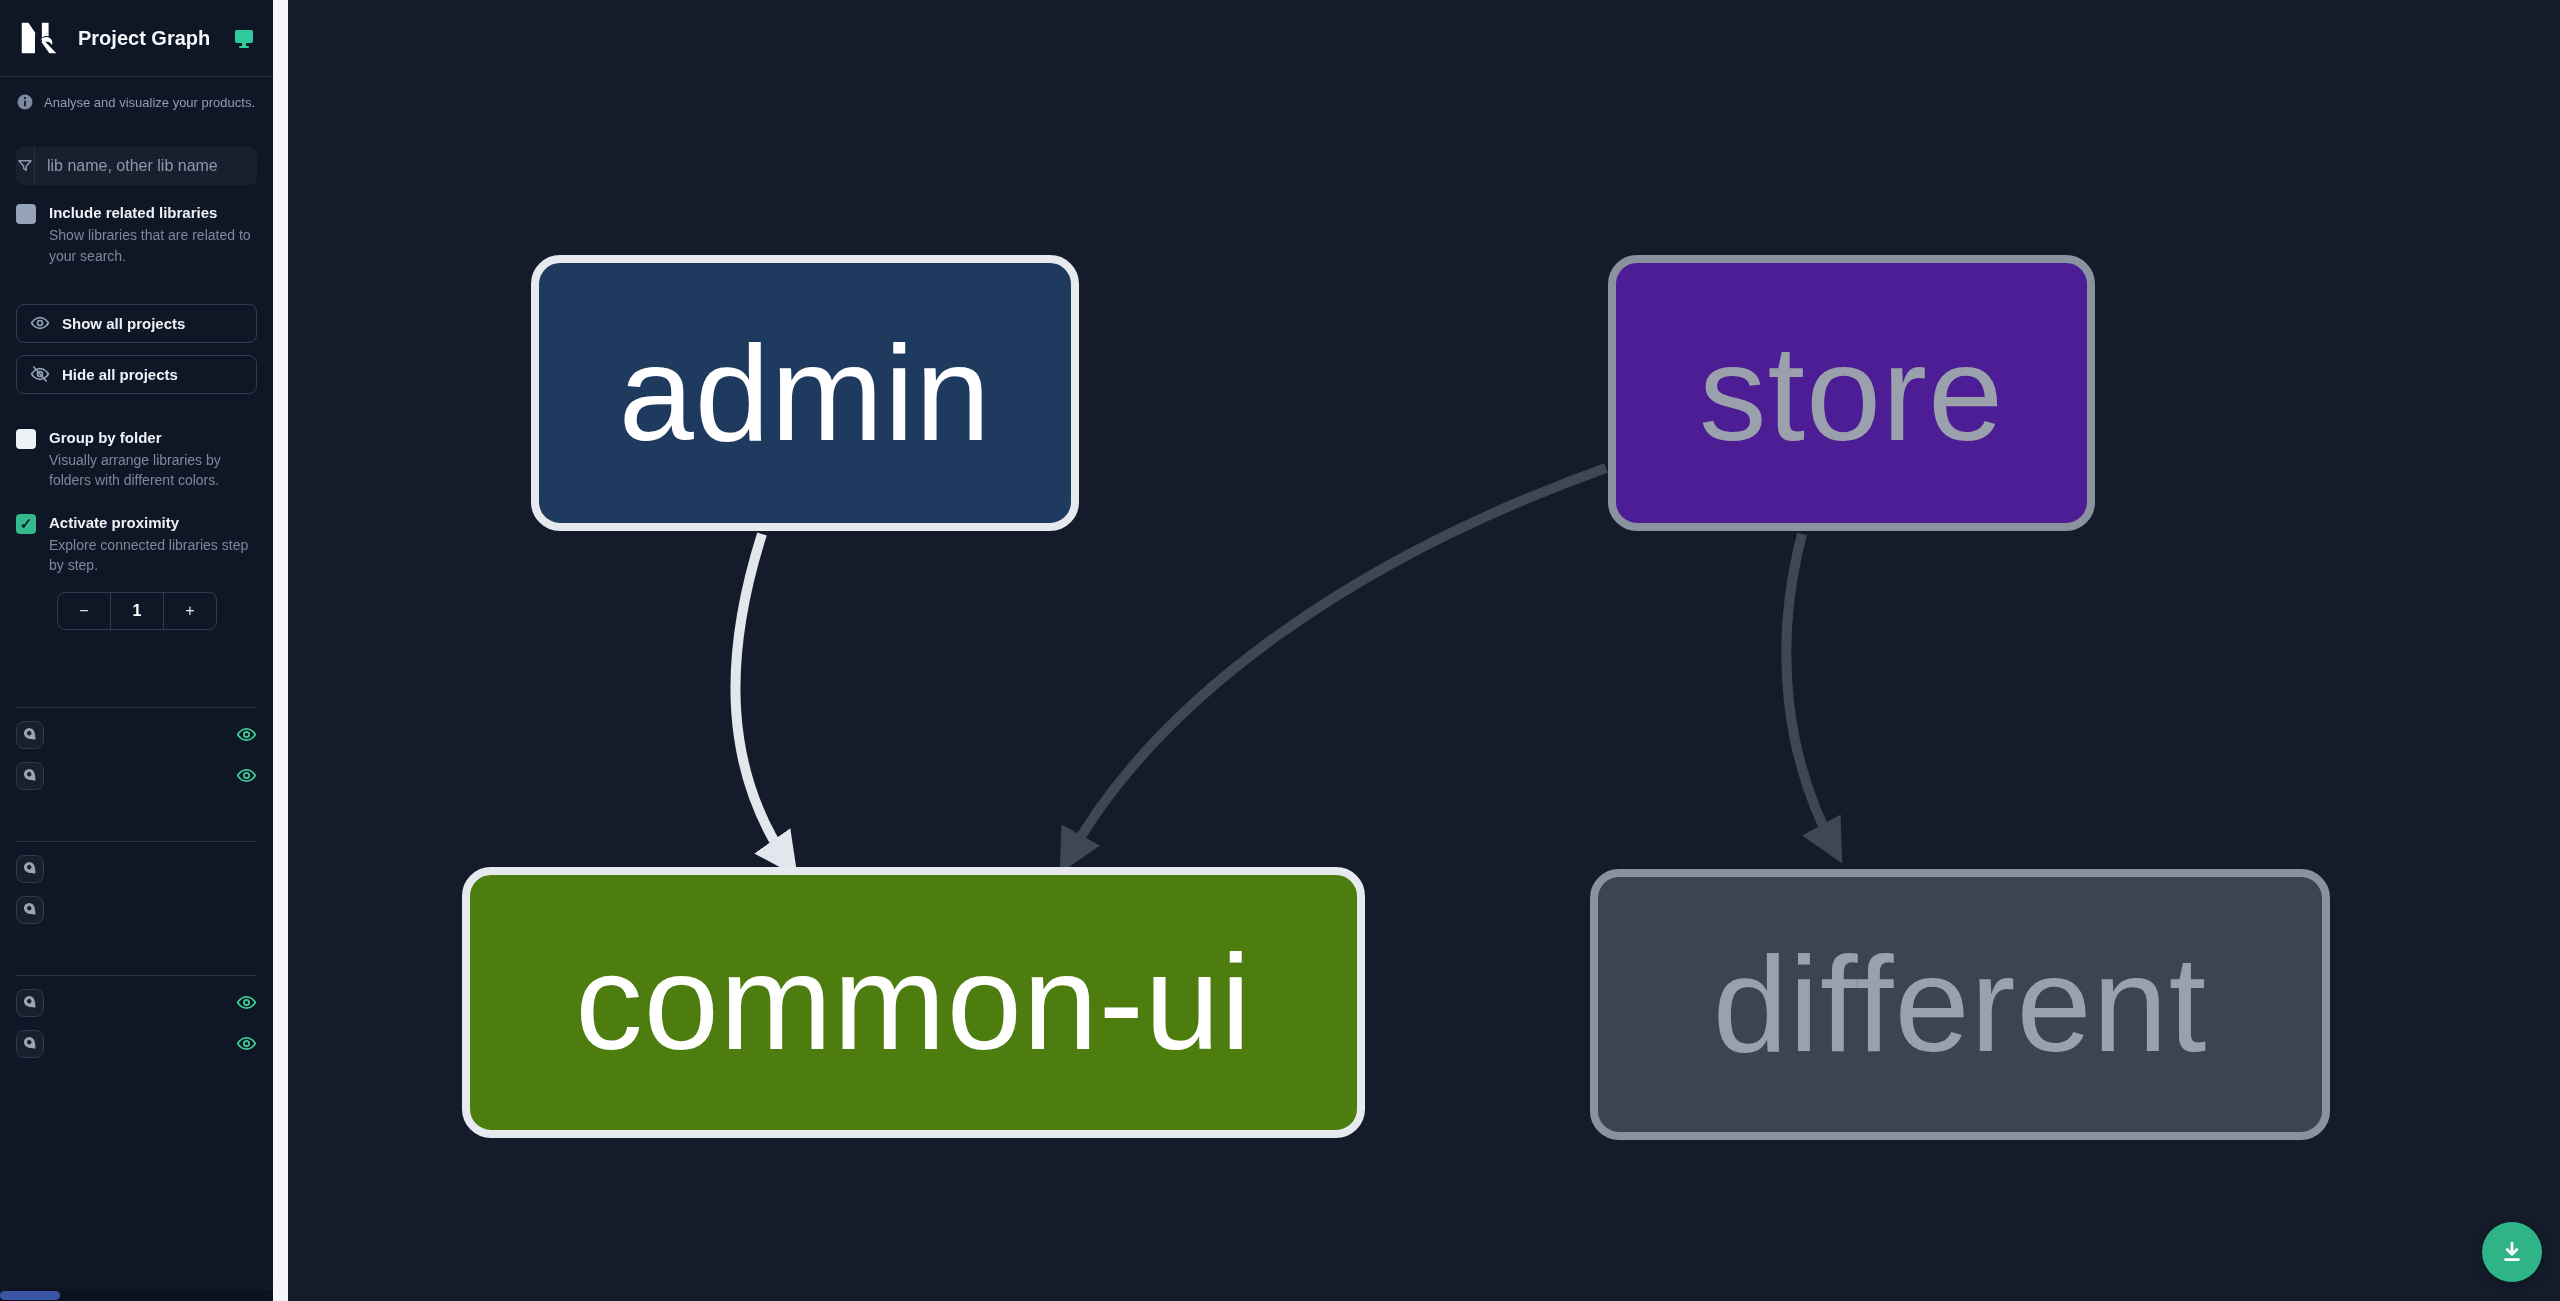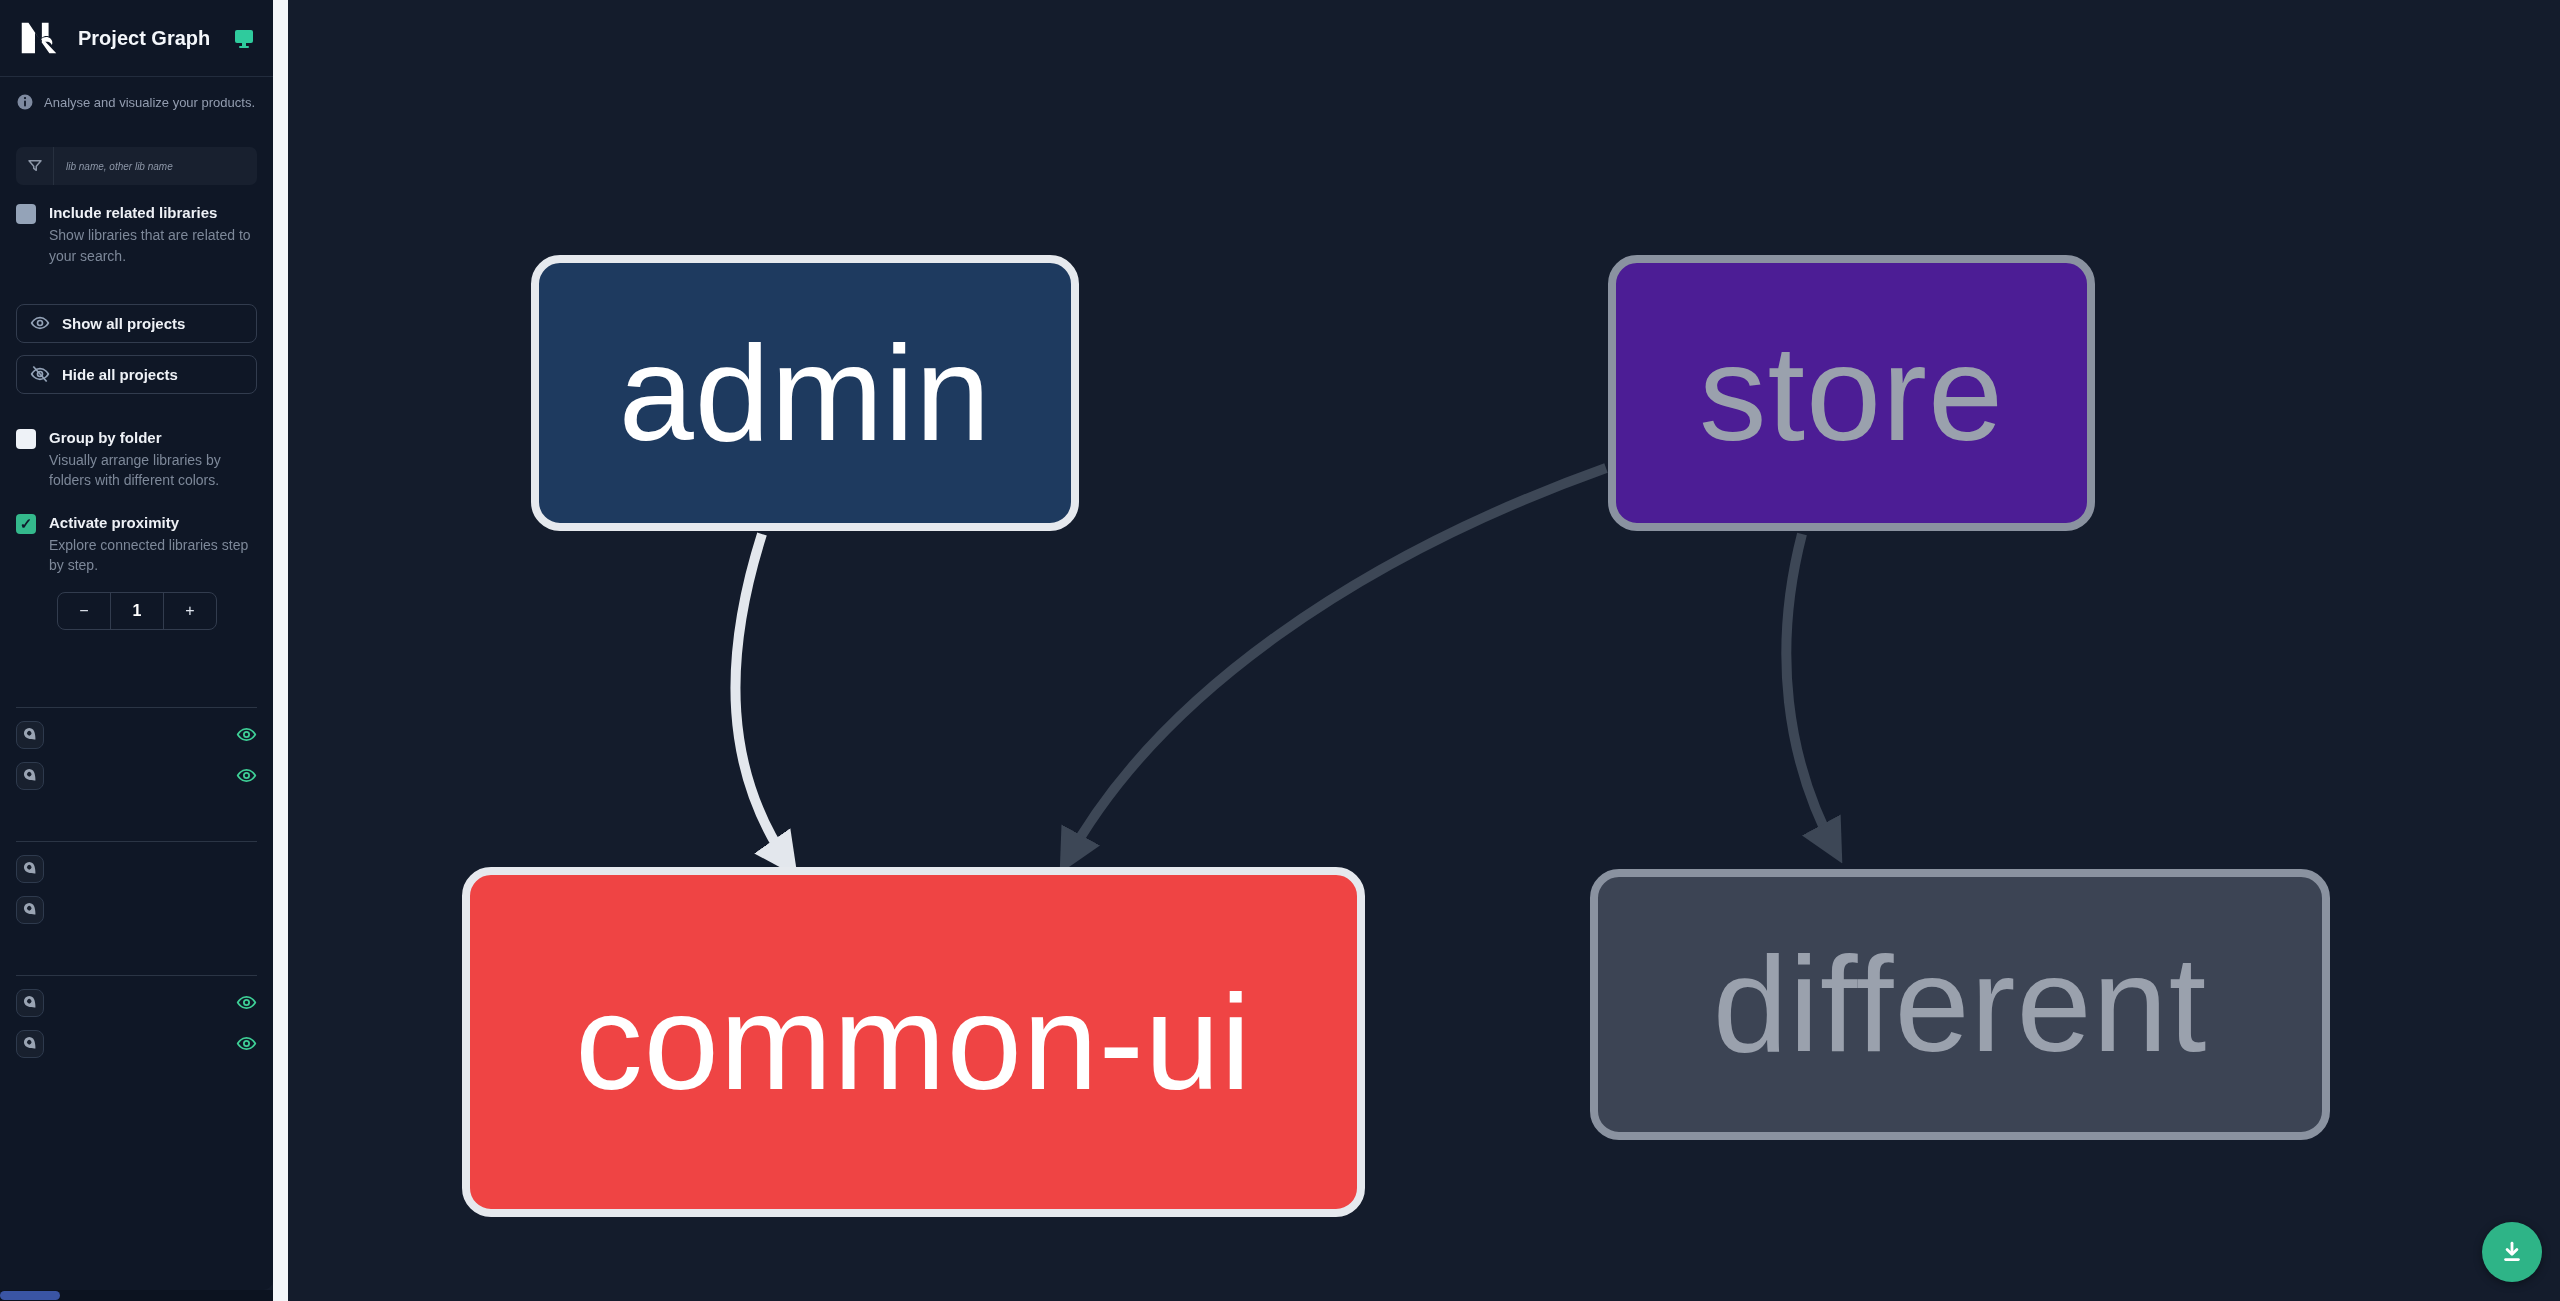--- a/index.html
+++ b/index.html
@@ -27,22 +27,22 @@
   .monitor-icon { margin-left:6px; }
 
   .info-row { display:flex; align-items:center; gap:10px; padding:16px 16px 14px 16px; }
   .info-row .txt { font-size:13px; color:#939db0; }
 
   .search-wrap { margin:22px 16px 0 16px; height:38px; display:flex; align-items:stretch;
                  background:#18202f; border-radius:7px; overflow:hidden; }
   .search-icon-cell { width:38px; display:flex; align-items:center; justify-content:center;
                       border-right:1px solid #27303f; }
   .search-wrap input { flex:1; background:transparent; border:none; outline:none;
-                       color:#86efac; font-size:10px; padding:0 12px;
-                       font-family:"Liberation Sans", sans-serif;font-style:italic; }
+                       color:#86efac; font-size:16px; padding:0 12px;
+                       font-family:"Liberation Sans", sans-serif; }
   .search-wrap input::placeholder { color:#8d97a8; }
 
   .opt-block { display:flex; gap:13px; margin:18px 16px 0 16px; }
   .cb { flex:0 0 auto; width:20px; height:20px; border-radius:4px; margin-top:1px;
         display:flex; align-items:center; justify-content:center; cursor:pointer;
         font-size:15px; font-weight:bold; color:#0f1a2b; }
   .cb.gray  { background:#94a3b8; }
   .cb.white { background:#eef2f7; }
   .cb.checked { background:#34b98c; }
   .opt-label { font-size:15px; font-weight:bold; color:#eef1f6; line-height:1.35; }
@@ -97,21 +97,21 @@
       <path d="M1606 468 C1360 556 1158 694 1066 862" fill="none" stroke="#3d4756" stroke-width="10" marker-end="url(#arrow-dim)"></path>
       <path d="M1802 534 C1772 650 1786 760 1836 852" fill="none" stroke="#3d4756" stroke-width="10" marker-end="url(#arrow-dim)"></path>
     </svg>
   <div id="node-layer">
       <div class="graph-node" style="left: 531px; top: 255px; width: 548px; height: 276px; background: rgb(30, 58, 95); border: 8px solid rgb(230, 233, 238);">
         <span style="color: rgb(255, 255, 255);">admin</span>
       </div>
       <div class="graph-node" style="left: 1608px; top: 255px; width: 487px; height: 276px; background: #4c1d95; border: 8px solid rgb(138, 146, 160);">
         <span style="color: rgb(154, 161, 173);">store</span>
       </div>
-      <div class="graph-node" style="left: 462px; top: 867px; width: 903px; height: 350px; background: #ef4444; border: 8px solid rgb(230, 233, 238);">
+      <div class="graph-node" style="left: 462px; top: 867px; width: 903px; height: 271px; background: #4d7c0f; border: 8px solid rgb(230, 233, 238);">
         <span style="color: rgb(255, 255, 255);">common-ui</span>
       </div>
       <div class="graph-node" style="left: 1590px; top: 869px; width: 740px; height: 271px; background: rgb(60, 68, 84); border: 8px solid rgb(138, 146, 160);">
         <span style="color: rgb(154, 161, 173);">different</span>
       </div>
     </div>
 </div>
 
 <div class="sidebar">
 

